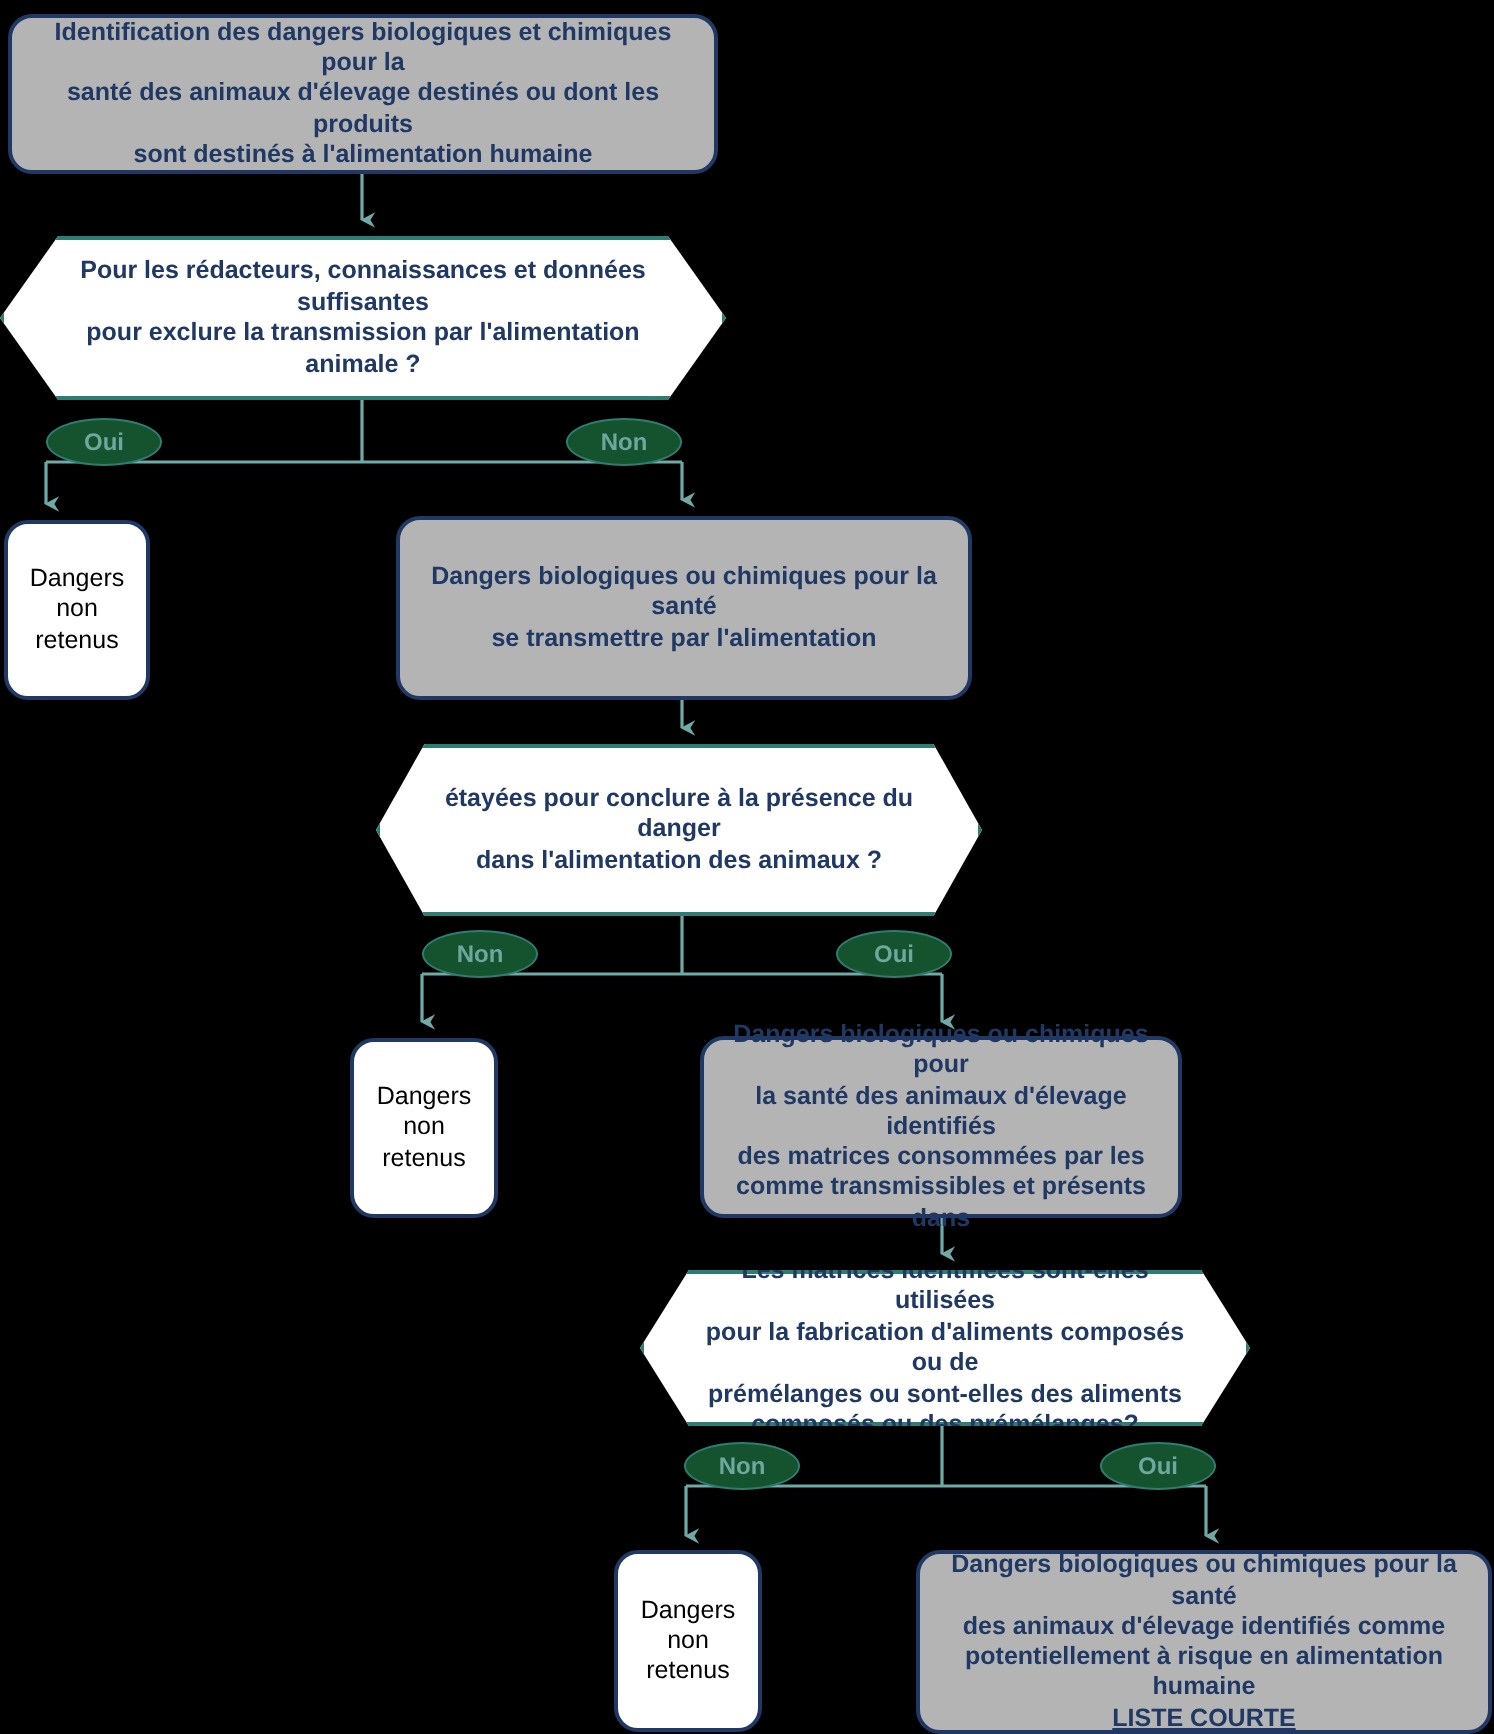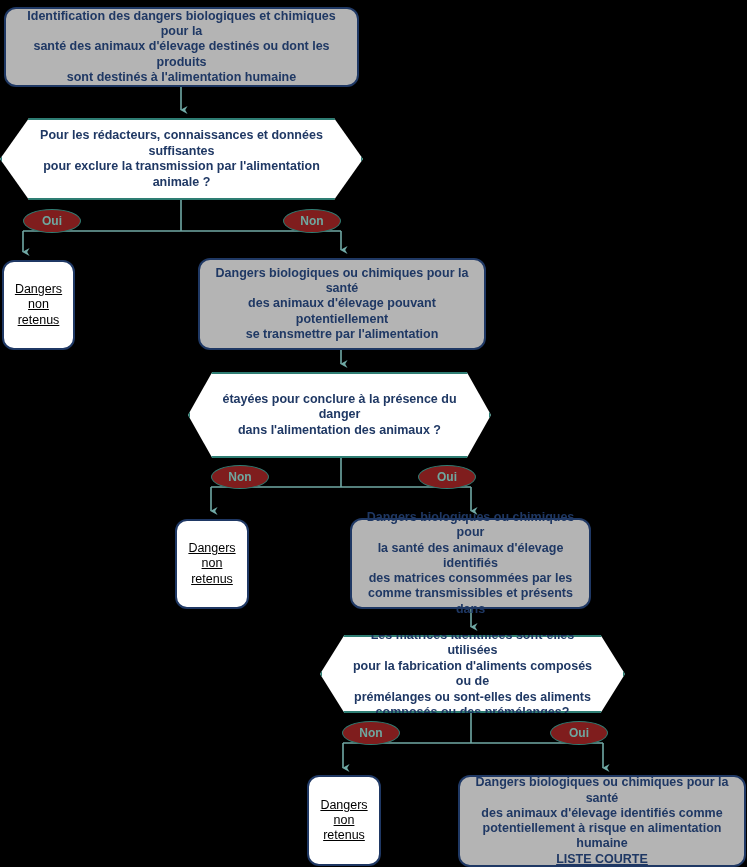--- a/index.html
+++ b/index.html
@@ -10,30 +10,30 @@
   svg.wires{position:absolute;left:0;top:0;width:747px;height:867px;pointer-events:none;}
 
   .node{position:absolute;box-sizing:border-box;display:flex;align-items:center;
         justify-content:center;text-align:center;}
 
   
   .box{border:2px solid #1F3864;border-radius:12px;}
   .box.gray{background:#b4b4b4;align-items:center;}
   .box.white{background:#ffffff;}
   .box .txt{color:#1F3864;font-weight:bold;line-height:1.22;padding:0 8px;}
-  .box.white .txt{color:#000000;font-weight:normal;text-decoration:underline;}
+  .box.white .txt{color:#000000;font-weight:normal;}
   .box .u{text-decoration:underline;}
 
   
   .hex{background:#ffffff;border:2px solid #2E7D73;
        clip-path:polygon(8% 0%,92% 0%,100% 50%,92% 100%,8% 100%,0% 50%);align-items:center;}
   .hex .txt{color:#1F3864;font-weight:bold;line-height:1.24;padding:0 26px;}
 
   
-  .pill{position:absolute;background:#7f1d1d;border:1px solid #2E7D73;
+  .pill{position:absolute;background:#14532d;border:1px solid #2E7D73;
         border-radius:50%;display:flex;align-items:center;justify-content:center;
         color:#6FA79F;font-weight:bold;}
 </style>
 </head>
 <body>
 
 <div id="canvas">
 
   <svg class="wires" viewBox="0 0 747 867" xmlns="http://www.w3.org/2000/svg">
     <defs>
@@ -96,21 +96,20 @@
   <div class="node box white" style="left:2px;top:260px;width:73px;height:90px;">
     <div class="txt" style="font-size:12.5px;">
       <div>Dangers</div>
       <div>non retenus</div>
     </div>
   </div>
 
   <div class="node box gray" style="left:198px;top:258px;width:288px;height:92px;">
     <div class="txt" style="font-size:12.5px;">
       <div>Dangers biologiques ou chimiques pour la santé</div>
-      <div>des animaux d'élevage pouvant potentiellement</div>
       <div>se transmettre par l'alimentation</div>
     </div>
   </div>
 
   <div class="node hex" style="left:188px;top:372px;width:303px;height:86px;">
     <div class="txt" style="font-size:12.5px;">
       <div>étayées pour conclure à la présence du danger</div>
       <div>dans l'alimentation des animaux ?</div>
     </div>
   </div>

